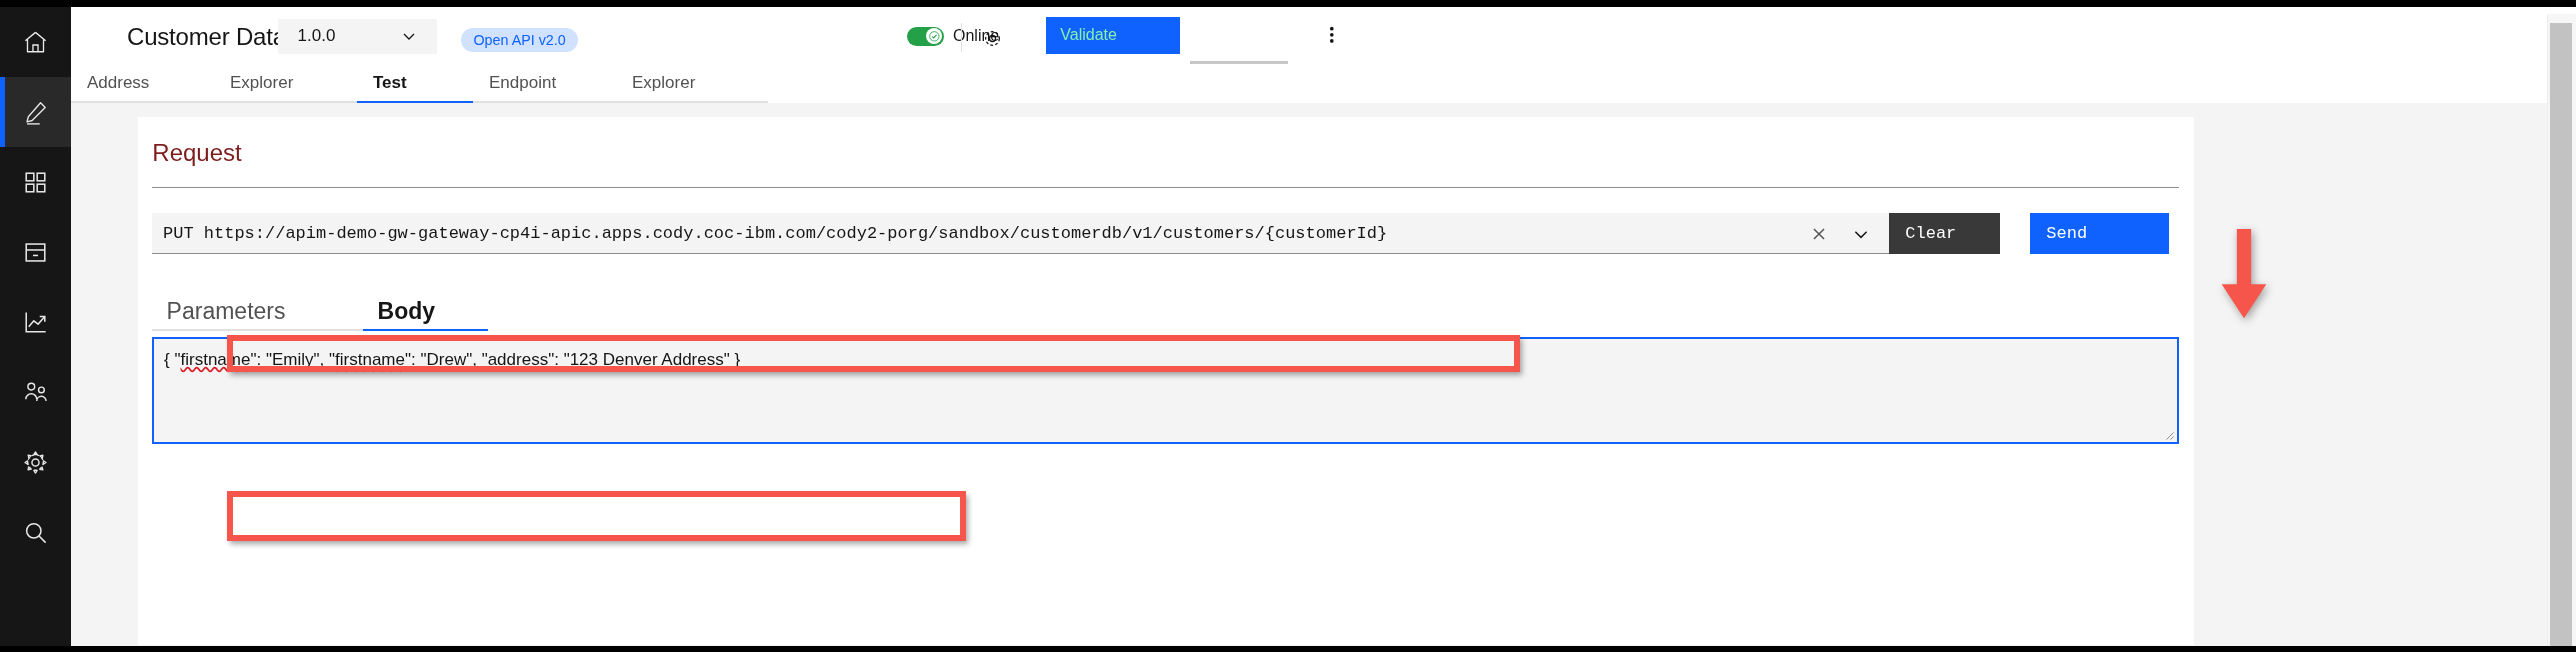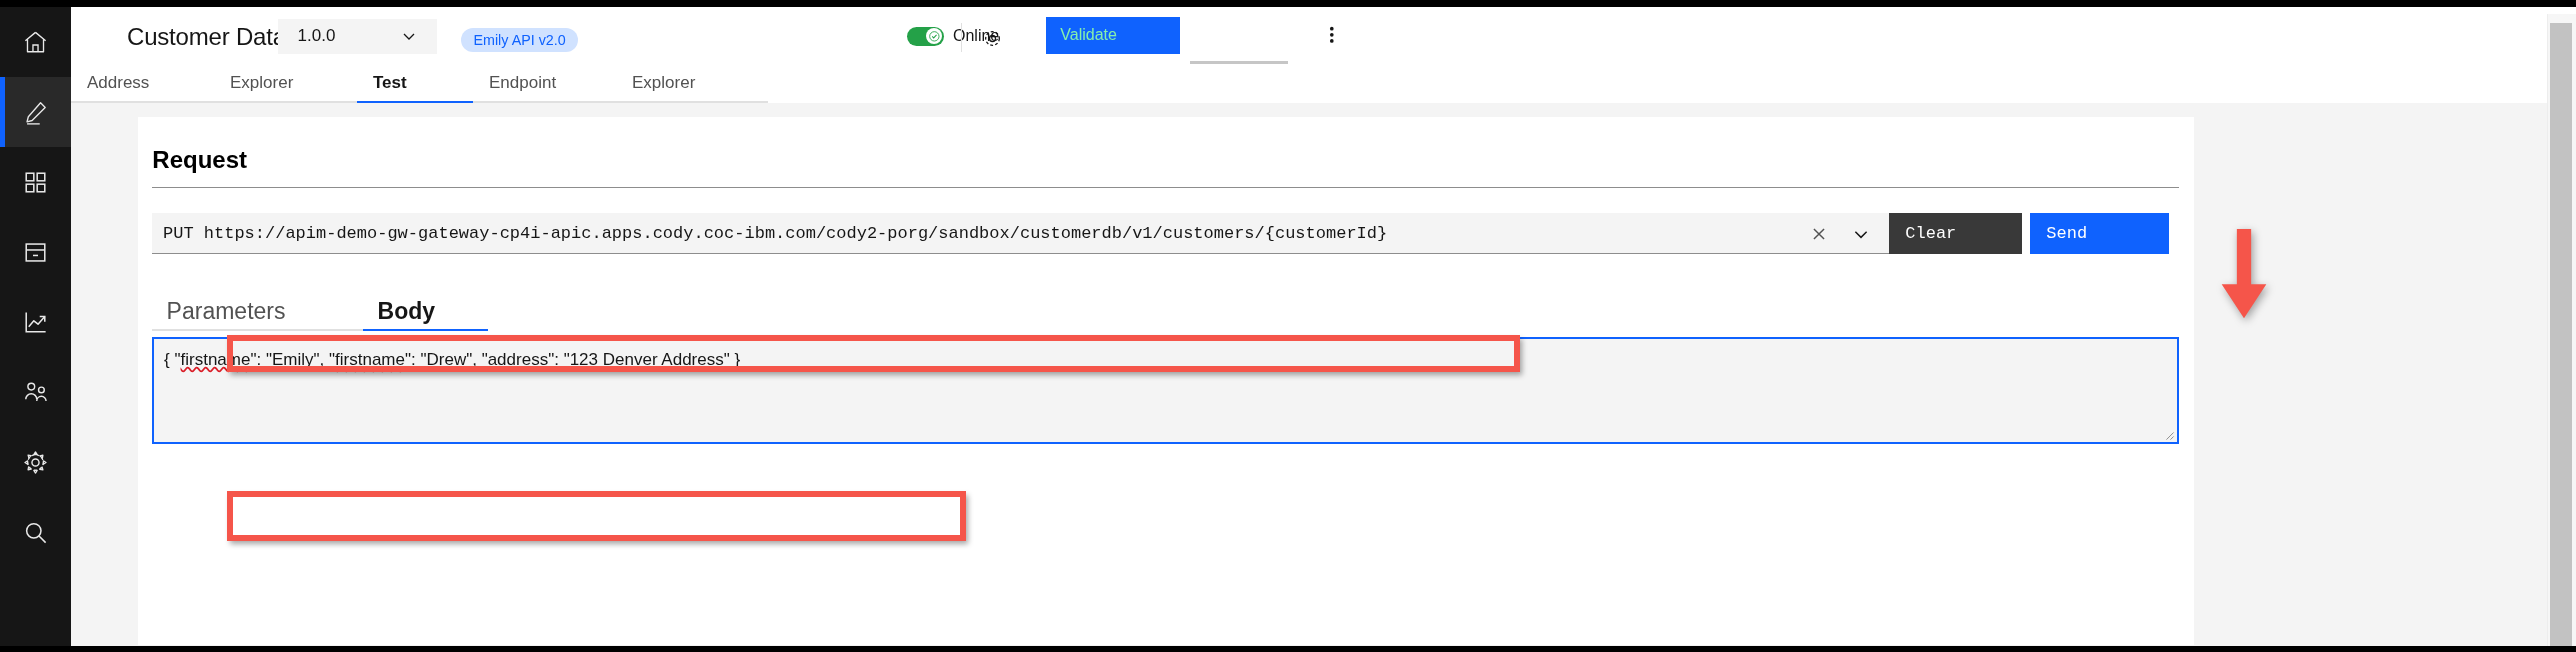--- a/index.html
+++ b/index.html
@@ -132,21 +132,21 @@
     position:absolute; left:0; top:96px; width:2505px; height:542px;
     background:#f4f4f4;
   }
 
   #card {
     position:absolute; left:67px; top:14.3px; width:2056px; height:528px;
     background:#ffffff;
   }
   #card-title {
     position:absolute; left:14.3px; top:21.4px;
-    font-size:24px; font-weight:700; color:#000000;margin-top:7px;
+    font-size:24px; font-weight:400; color:#7f1d1d;
   }
   #card-rule {
     position:absolute; left:14.3px; top:70px; width:2027px; height:0.9px;
     background:#8d8d8d;
   }
 
   
   #url-row {
     position:absolute; left:14.3px; top:96px; width:2027px; height:41px;font-family:Liberation Mono, monospace;
   }
@@ -161,21 +161,21 @@
   }
   #url-clear {
     position:absolute; right:61px; top:11.6px; width:18px; height:18px;
     cursor:pointer;
   }
   #url-chev {
     position:absolute; right:19.6px; top:11.6px; width:18px; height:18px;
     cursor:pointer;
   }
   #clear-btn {
-    position:absolute; left:1737px; top:0; width:133px; height:41px;
+    position:absolute; left:1737px; top:0; width:111px; height:41px;
     background:#393939; color:#ffffff; border:none;
     font-size:17px; font-family:inherit; text-align:left; padding-left:16px;
     cursor:pointer;
   }
   #send-btn {
     position:absolute; left:1878px; top:0; width:139px; height:41px;
     background:#0f62fe; color:#ffffff; border:none;
     font-size:17px; font-family:inherit; text-align:left; padding-left:16px;
     cursor:pointer;
   }
@@ -323,21 +323,21 @@
 
         <div id="version-select">
           <span class="vs-label">1.0.0</span>
           <span class="vs-chev">
             <svg viewBox="0 0 16 16" fill="none">
                 <path d="M3 6 L8 11 L13 6" stroke="#161616" stroke-width="1.3"></path>
               </svg>
           </span>
         </div>
 
-        <div id="api-tag">Emily API v2.0</div>
+        <div id="api-tag">Open API v2.0</div>
 
         <div id="online-wrap">
           <div class="toggle">
             <div class="knob">
               <svg viewBox="0 0 16 16" fill="none">
                   <circle cx="8" cy="8" r="7" stroke="#24a148" stroke-width="1.3"></circle>
                   <path d="M4.8 8.2 L7 10.4 L11.3 5.8" stroke="#24a148" stroke-width="1.5"></path>
                 </svg>
             </div>
           </div>

